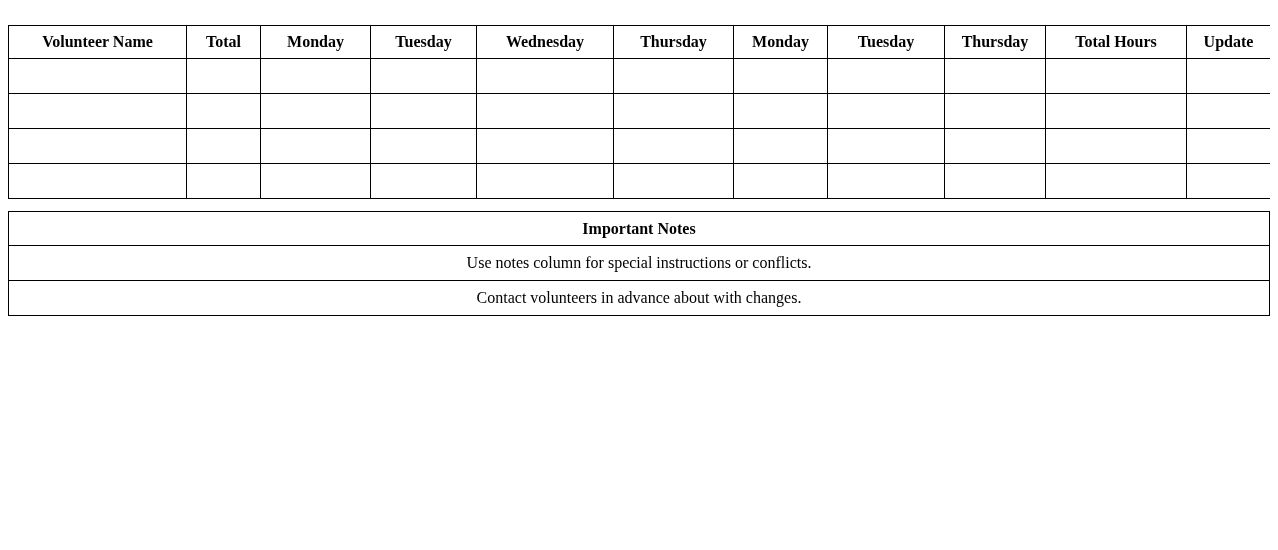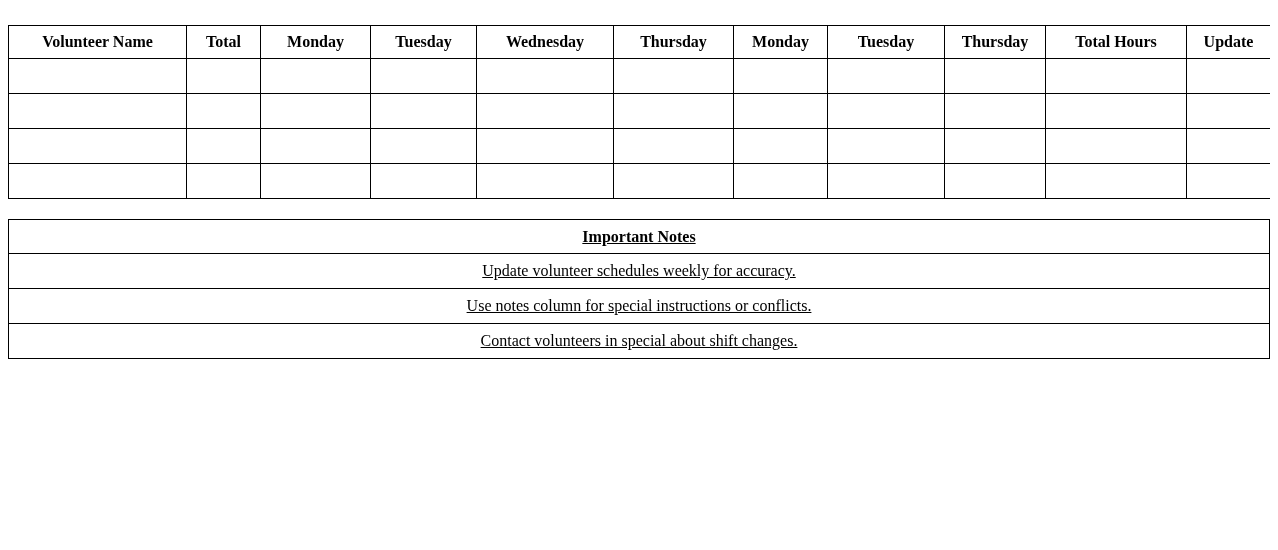--- a/index.html
+++ b/index.html
@@ -23,21 +23,21 @@
     text-align: center;
     vertical-align: middle;
     padding: 0 2px;
     overflow: hidden;
     white-space: nowrap;
   }
   th { font-weight: bold; }
   .schedule-table { margin-top: 17px; }
   .schedule-table th { height: 32px; }
   .schedule-table td { height: 34px; }
-  .notes-table { margin-top: 20px; text-decoration: underline; }
+  .notes-table { margin-top: 12px; }
   .notes-table th { height: 33px; }
   .notes-table td { height: 34px; }
   
   .col-name     { width: 178px; }
   .col-role     { width: 74px;  }
   .col-mon      { width: 110px; }
   .col-tue      { width: 106px; }
   .col-wed      { width: 137px; }
   .col-thu      { width: 120px; }
   .col-fri      { width: 94px;  }
@@ -133,22 +133,19 @@
     </tr>
   </tbody>
 </table>
 
 <table class="notes-table">
   <tbody>
     <tr>
       <th>Important Notes</th>
     </tr>
     <tr>
-      <td>Update volunteer schedules weekly for accuracy.</td>
-    </tr>
-    <tr>
       <td>Use notes column for special instructions or conflicts.</td>
     </tr>
     <tr>
-      <td>Contact volunteers in special about shift changes.</td>
+      <td>Contact volunteers in advance about with changes.</td>
     </tr>
   </tbody>
 </table>
 
 </body></html>

